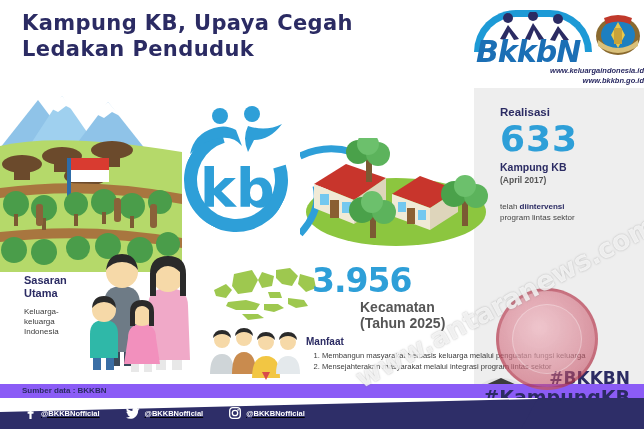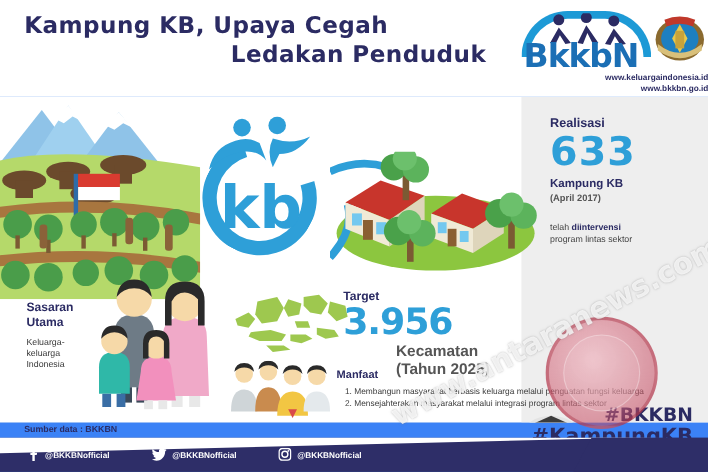--- a/index.html
+++ b/index.html
@@ -1,29 +1,29 @@
 <!DOCTYPE html>
 <html><head>
 <meta charset="utf-8">
 <style>
   html,body{margin:0;padding:0;background:#888;}
   body{font-family:"Liberation Sans",sans-serif;}
   #infographic{
     position:relative;width:644px;height:429px;overflow:hidden;
-    background:#3b82f6;
+    background:#8b5cf6;
   }
   
   .header{position:absolute;left:0;top:0;width:644px;height:88px;background:#ffffff;overflow:hidden;}
   .title{
     position:absolute;left:22px;top:10px;width:420px;
     color:#2b2b63;font-weight:bold;font-size:21px;line-height:26px;
     letter-spacing:.4px;font-family:"DejaVu Sans",sans-serif;
   }
-  .title .l2{display:block;text-align:right;}
-  .brand{position:absolute;left:470px;top:4px;width:170px;height:80px;}
+  .title .l2{display:block;}
+  .brand{position:absolute;left:470px;top:4px;width:170px;height:80px;font-style:italic;}
   .brand-arc{
     position:absolute;left:4px;top:6px;width:118px;height:42px;
     border:7px solid #1d9ad6;border-bottom:none;
     border-radius:62px 62px 0 0;box-sizing:border-box;
   }
   .brand-figs{position:absolute;left:26px;top:8px;width:74px;height:30px;}
   .brand-word{
     position:absolute;left:6px;top:30px;font-size:30px;font-weight:bold;
     color:#1b6fb5;font-family:"DejaVu Sans",sans-serif;letter-spacing:-1px;
   }
@@ -90,21 +90,21 @@
   .stats .note b{color:#2b2b63;}
   
   .source{
     position:absolute;left:22px;top:386px;font-size:8px;font-weight:bold;color:#2b2b63;
   }
   .footer{position:absolute;left:0;top:398px;width:644px;height:31px;background:#2e2e68;overflow:hidden;}
   .foot-slash{
     position:absolute;left:-20px;top:-18px;width:700px;height:24px;
     background:#ffffff;transform:rotate(-1.4deg);
   }
-  .social{position:absolute;left:24px;top:9px;display:flex;gap:38px;align-items:center;}
+  .social{position:absolute;left:24px;top:9px;display:flex;gap:26px;align-items:center;text-decoration:underline;}
   .social .item{display:flex;align-items:center;gap:5px;}
   .social .handle{font-size:7.5px;font-weight:bold;color:#ffffff;}
   .hashtags{
     position:absolute;left:430px;top:370px;text-align:right;width:200px;
     color:#2b2b63;font-weight:bold;font-family:"DejaVu Sans",sans-serif;
   }
   .hashtags .h1{font-size:17px;line-height:17px;}
   .hashtags .h2{font-size:19px;line-height:20px;}
   .blue-wedge{
     position:absolute;right:-10px;bottom:-6px;width:120px;height:60px;
@@ -356,21 +356,20 @@
 
     <svg class="cap" viewBox="0 0 62 48">
       <ellipse cx="31" cy="26" rx="26" ry="18" fill="#e3e3e3"></ellipse>
       <path d="M31 8 L58 20 L31 32 L4 20 Z" fill="#3c3c3c"></path>
       <path d="M14 25 L14 36 Q31 44 48 36 L48 25 L31 33 Z" fill="#2e2e2e"></path>
       <path d="M18 24 L18 38 L22 40 L22 26 Z" fill="#d8a52a"></path>
       <circle cx="40" cy="19" r="3" fill="#2e2e2e"></circle>
     </svg>
 
     <div class="target">
-      <div class="hd">Target</div>
       <div class="big">3.956</div>
       <div class="sub">
         <span>Kecamatan</span>
         <span>(Tahun 2025)</span>
       </div>
     </div>
 
     <div class="manfaat">
       <div class="hd">Manfaat</div>
       <ol>

